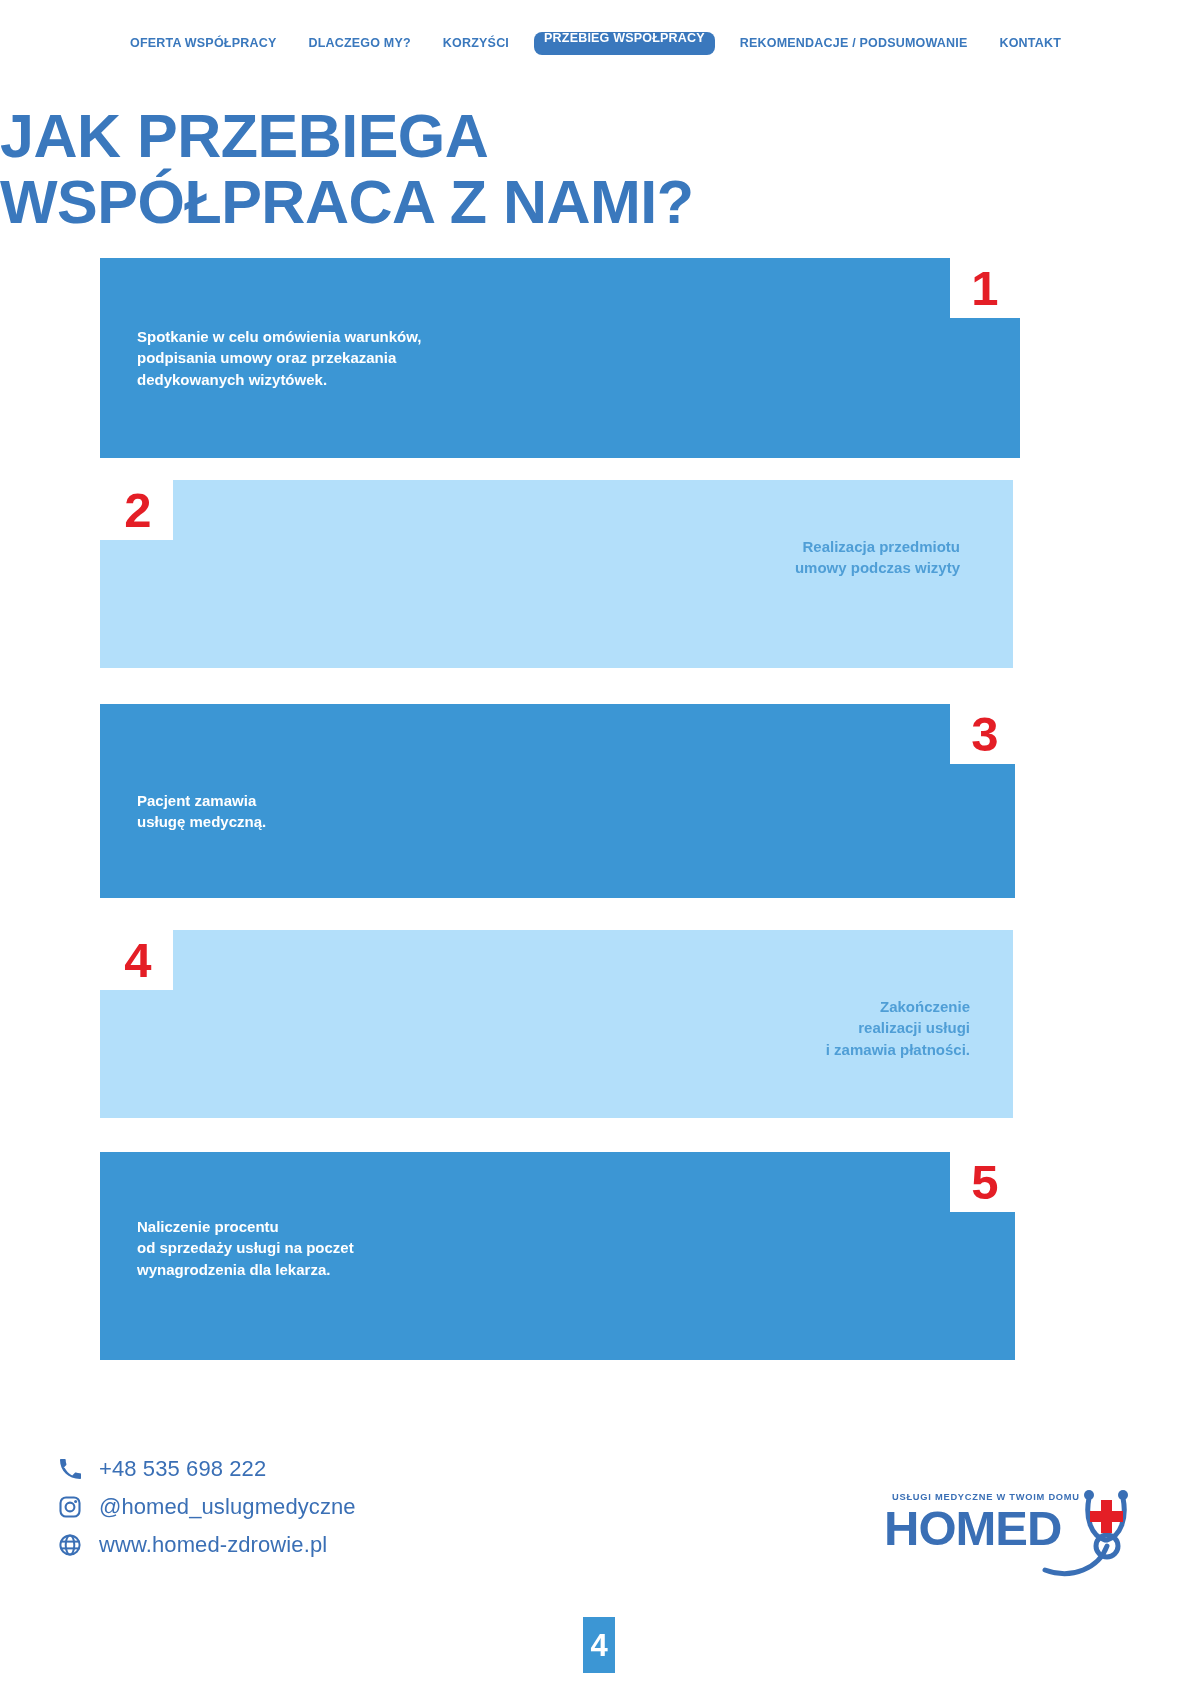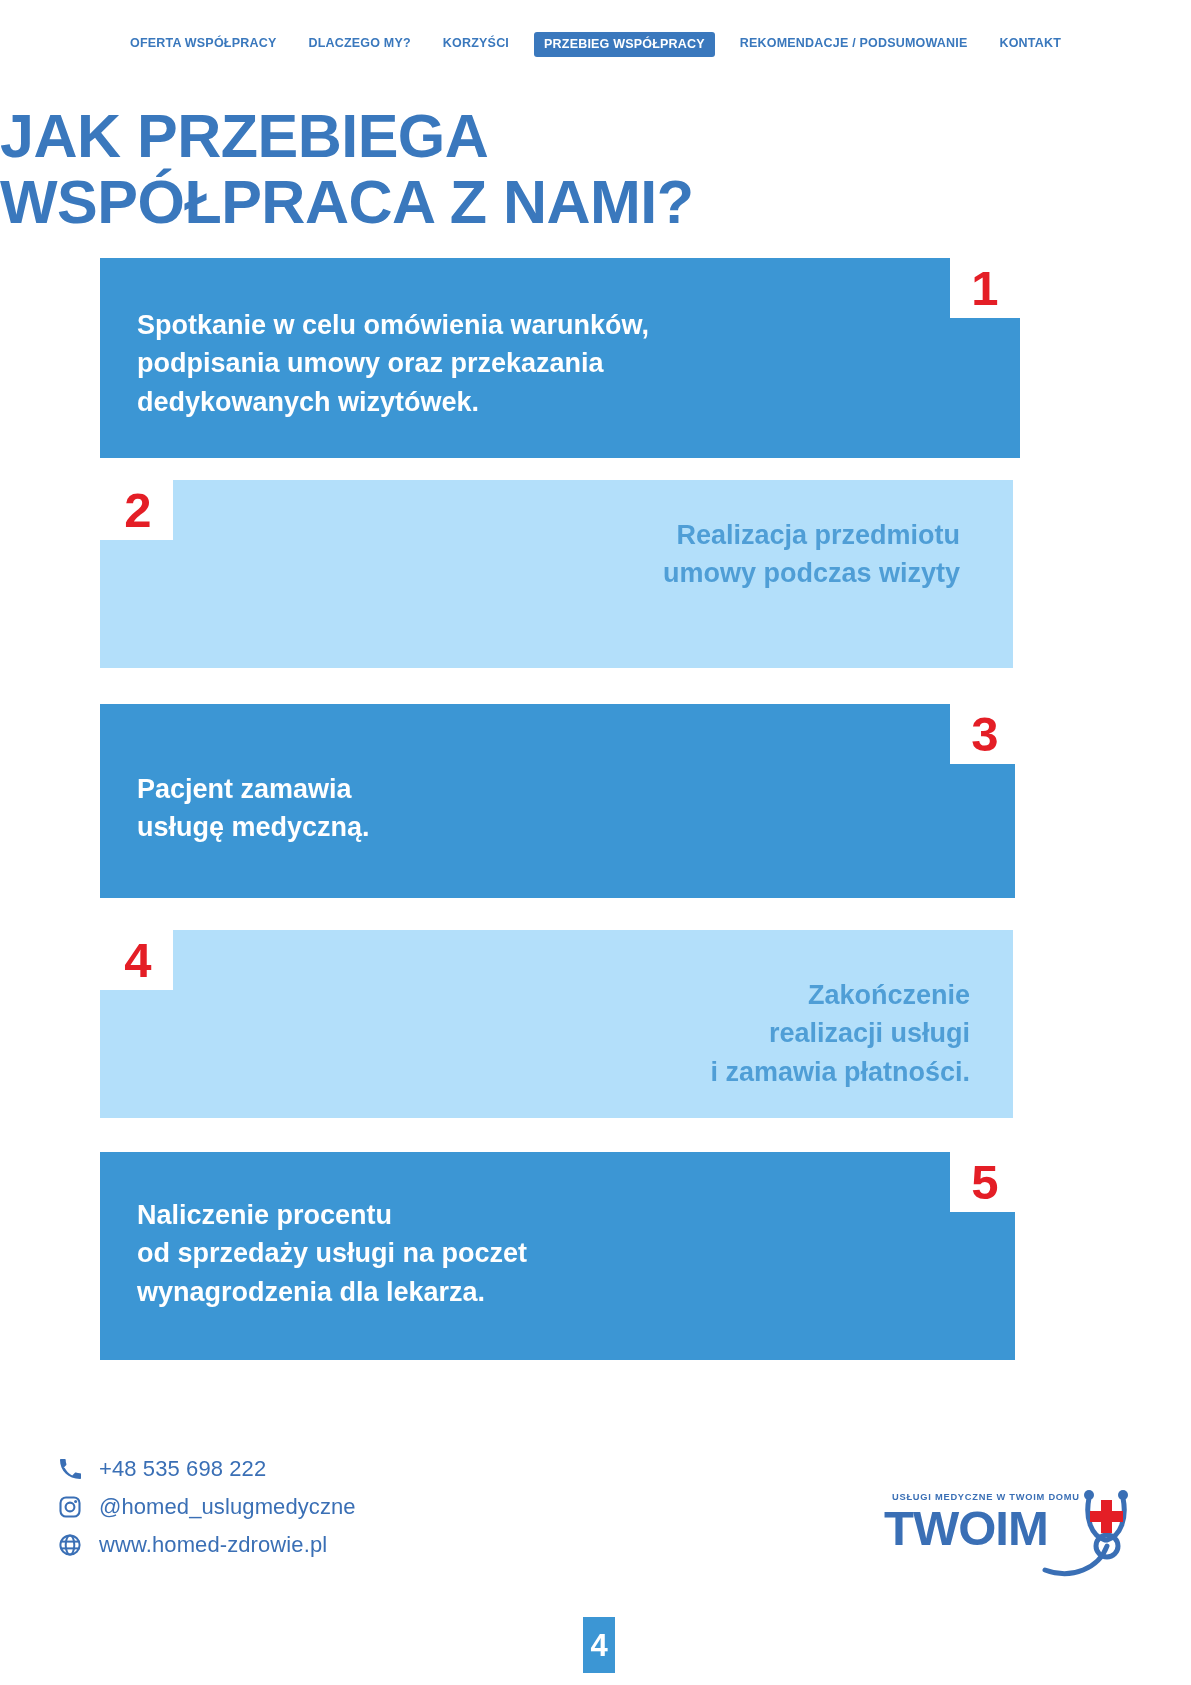--- a/index.html
+++ b/index.html
@@ -32,22 +32,22 @@
     font-weight: 700;
     letter-spacing: 0.2px;
     color: #3a78bd;
     white-space: nowrap;
     padding: 5px 7px;
     line-height: 1;
   }
   .nav-item.active {
     background: #3a78bd;
     color: #ffffff;
-    border-radius: 3px;
-    padding: 6px 10px;
+    border-radius: 8px;
+    padding: 0 10px;
   }
 
   
   .title {
     position: absolute;
     top: 104px;
     left: 0;
     width: 1191px;
     color: #3a78bd;
     font-size: 61px;
@@ -87,23 +87,24 @@
     justify-content: center;
     color: #e41e26;
     font-size: 49px;
     font-weight: 800;
     line-height: 1;
     background: #ffffff;
   }
 
   .step-text {
     position: absolute;
-    font-size: 27px;
+    font-size: 15px;
     font-weight: 700;
     line-height: 1.42;
+    margin-top: 20px;
   }
 
   
   .step.dark .bar-top,
   .step.dark .bar-bottom { background: #3c96d4; }
   .step.dark .step-text { color: #ffffff; text-align: left; }
 
   
   .step.light .bar-top,
   .step.light .bar-bottom { background: #b3dffa; }
@@ -296,21 +297,21 @@
               <line x1="2.6" y1="8.6" x2="21.4" y2="8.6" stroke="currentColor" stroke-width="2"></line>
               <line x1="2.6" y1="15.4" x2="21.4" y2="15.4" stroke="currentColor" stroke-width="2"></line>
             </svg>
           </span>
           <span class="contact-text">www.homed-zdrowie.pl</span>
         </div>
       </div>
 
     <div class="logo">
       <div class="logo-tag">USŁUGI MEDYCZNE W TWOIM DOMU</div>
-      <div class="logo-word">TWOIM</div>
+      <div class="logo-word">HOMED</div>
       <div class="logo-mark">
         <svg viewBox="0 0 110 96" width="110" height="96" aria-hidden="true">
 
           <path d="M18 86 C 45 96, 72 84, 80 62" fill="none" stroke="#3a6fb5" stroke-width="5" stroke-linecap="round"></path>
           <path d="M62 14 C 58 34, 64 52, 78 56" fill="none" stroke="#3a6fb5" stroke-width="5" stroke-linecap="round"></path>
           <path d="M96 14 C 100 34, 94 52, 80 56" fill="none" stroke="#3a6fb5" stroke-width="5" stroke-linecap="round"></path>
           <circle cx="62" cy="11" r="5" fill="#3a6fb5"></circle>
           <circle cx="96" cy="11" r="5" fill="#3a6fb5"></circle>
           <circle cx="80" cy="62" r="11" fill="none" stroke="#3a6fb5" stroke-width="5"></circle>
 

